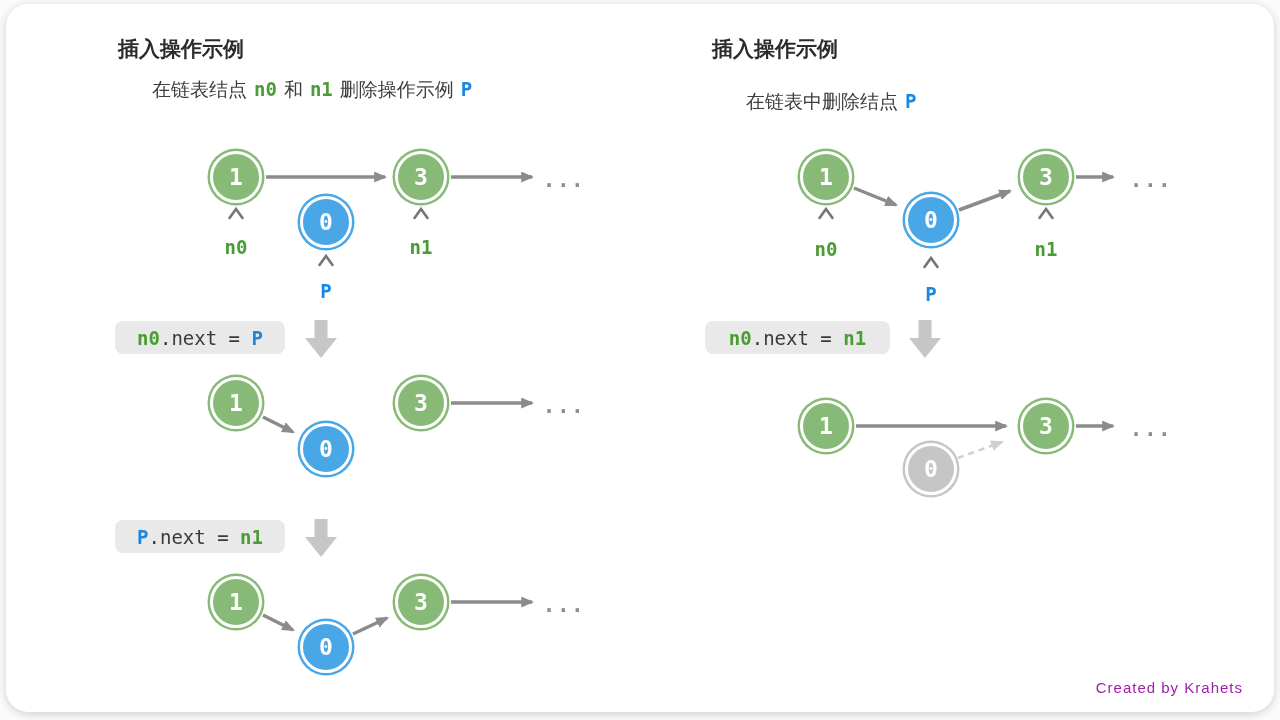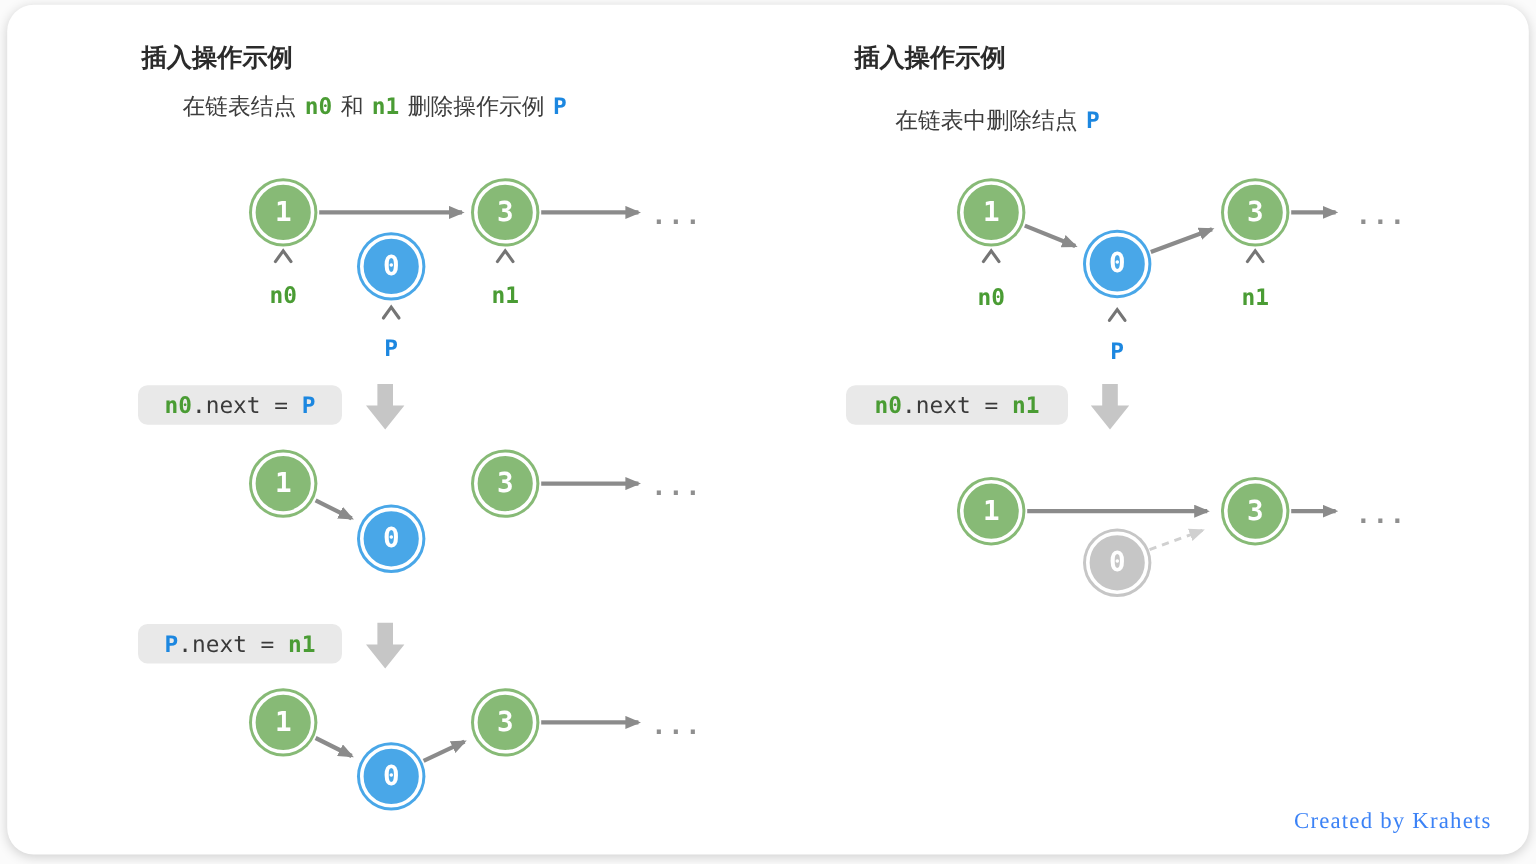--- a/index.html
+++ b/index.html
@@ -25,22 +25,22 @@
           font-weight:bold;font-size:19px;line-height:1;}
 
   .codebox{position:absolute;height:33px;background:#e9e9e9;border-radius:8px;
            display:flex;align-items:center;justify-content:center;
            font-family:"DejaVu Sans Mono","Liberation Mono",monospace;font-size:19px;color:#3a3a3a;white-space:pre;}
   .codebox .lhs,.codebox .rhs{font-weight:bold;}
 
   .dots{position:absolute;transform:translate(-50%,-50%);font-family:"DejaVu Sans Mono","Liberation Mono",monospace;
         font-weight:bold;font-size:21px;color:#8f8f8f;letter-spacing:1.5px;line-height:1;}
 
-  .footer{position:absolute;right:37px;bottom:24px;font-family:Liberation Serif, serif;
-          font-size:19px;color:#3b82f6;letter-spacing:1px;}
+  .footer{position:absolute;right:37px;bottom:24px;font-family:Liberation Sans, sans-serif;
+          font-size:15px;color:#a21caf;letter-spacing:1px;}
 </style>
 </head>
 <body>
 
 <div class="stage">
   <div class="card"></div>
 
   <svg class="layer" width="1280" height="720" viewBox="0 0 1280 720">
     <defs>
       <marker id="ah" viewBox="0 0 12 10" markerWidth="13" markerHeight="11" refX="10" refY="5" orient="auto" markerUnits="userSpaceOnUse">

